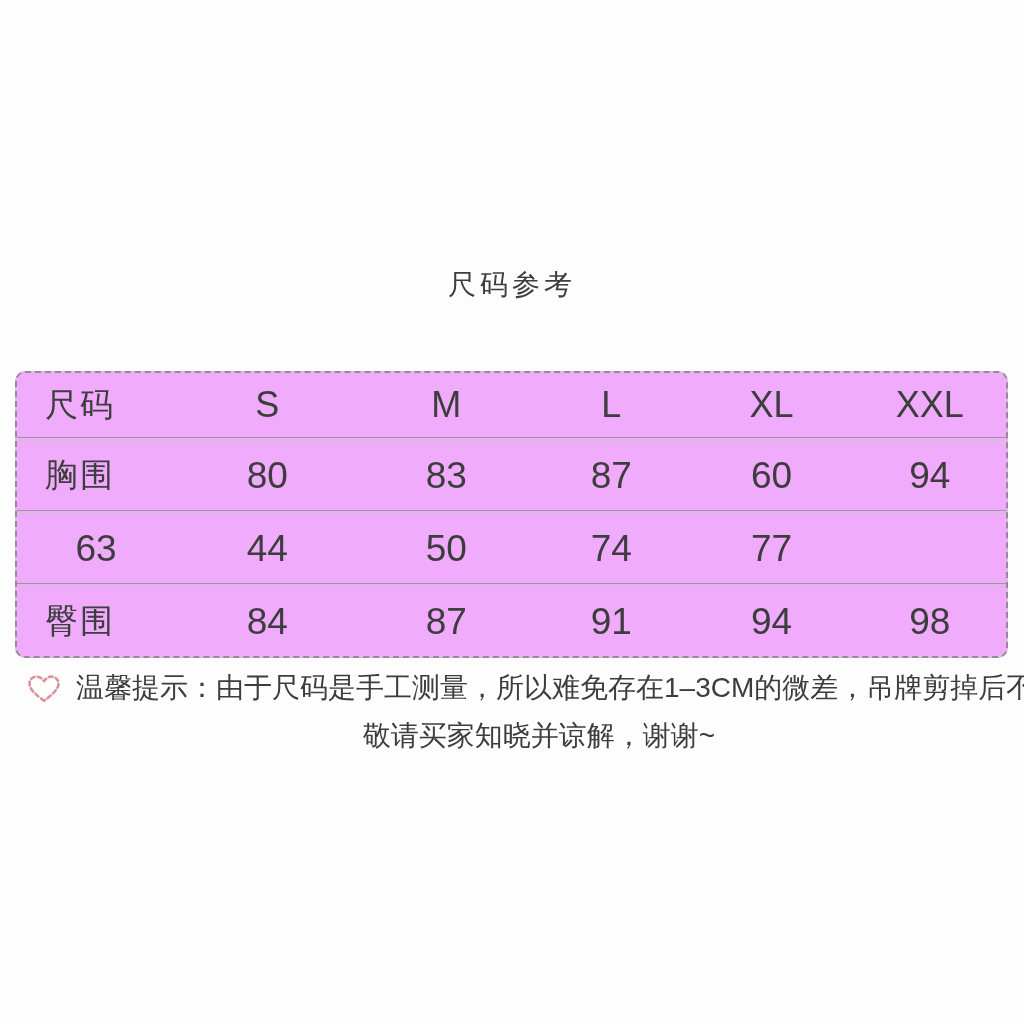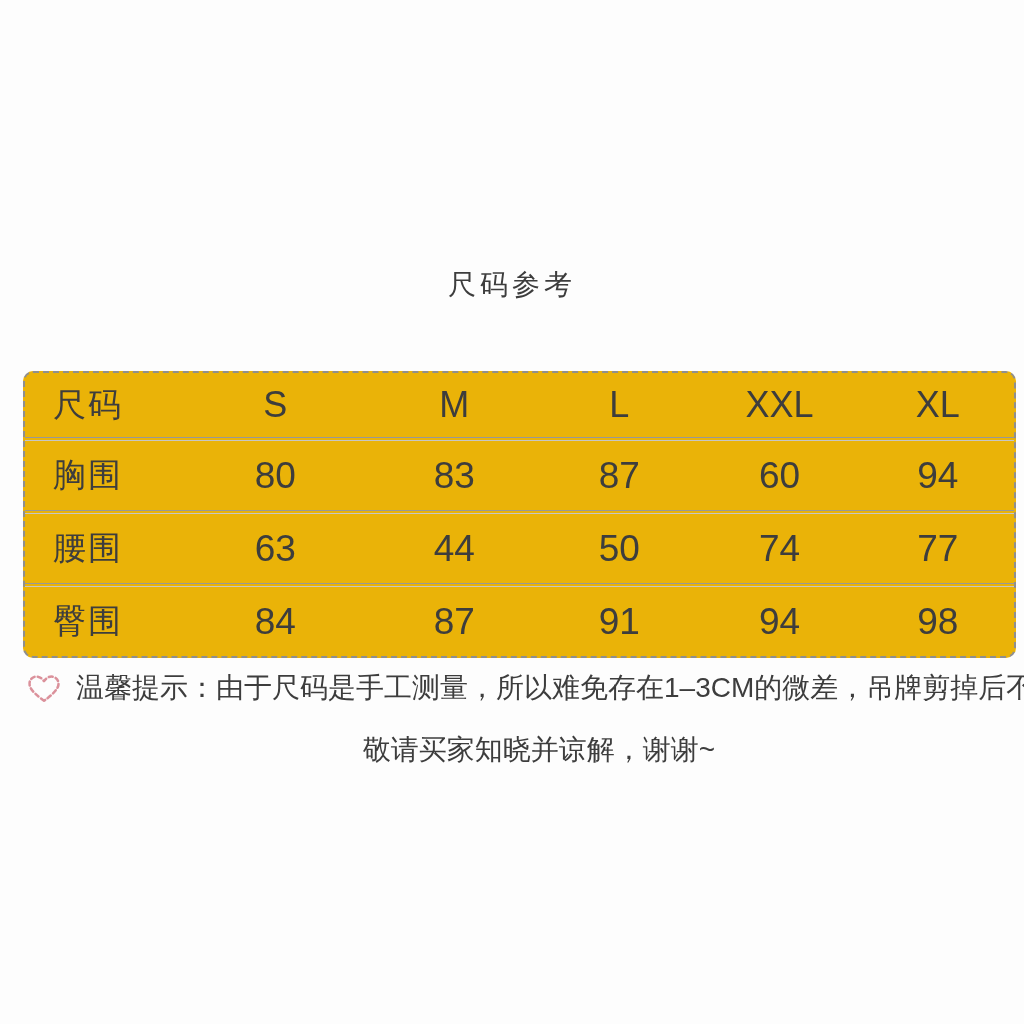--- a/index.html
+++ b/index.html
@@ -23,25 +23,25 @@
     top: 266px; left: 0; width: 100%;
     text-align: center;
     font-size: 28px;
     font-weight: 400;
     letter-spacing: 4px;
     color: var(--text);
   }
 
   .size-table {
     position: absolute;
-    left: 23px; top: 371px;
+    left: 15px; top: 371px;
     width: 993px;
     border: 2px dashed var(--border);
     border-radius: 10px;
-    background: #eab308;
+    background: #f0abfc;
     overflow: hidden;
   }
   .trow {
     display: grid;
     grid-template-columns: 16% 18.6% 17.6% 15.8% 16.6% 15.4%;
     align-items: center;
     height: 69px;
   }
   .trow.header { height: 64px; }
   .cell {
@@ -82,60 +82,59 @@
     flex: 0 0 auto;
     width: 40px; height: 40px;
     color: var(--heart);
     display: inline-flex;
     align-items: center;
     justify-content: center;
   }
   .heart svg { width: 38px; height: 36px; }
   .notice-line2 {
     margin-left: 52px;
-    margin-top: 22px;
+    margin-top: 8px;
     text-align: center;
     font-size: 28px;
     line-height: 40px;
     color: var(--text);
   }
 </style>
 </head>
 <body>
 
 <div class="canvas">
 
   <h1 class="title">尺码参考</h1>
 
   <div class="size-table">
 
     <div class="trow header">
       <div class="cell label">尺码</div>
       <div class="cell">S</div>
       <div class="cell">M</div>
       <div class="cell">L</div>
+      <div class="cell">XL</div>
       <div class="cell">XXL</div>
-      <div class="cell">XL</div>
     </div>
 
     <div class="sep"></div>
 
     <div class="trow">
       <div class="cell label">胸围</div>
       <div class="cell">80</div>
       <div class="cell">83</div>
       <div class="cell">87</div>
       <div class="cell">60</div>
       <div class="cell">94</div>
     </div>
 
     <div class="sep"></div>
 
     <div class="trow">
-      <div class="cell label">腰围</div>
       <div class="cell">63</div>
       <div class="cell">44</div>
       <div class="cell">50</div>
       <div class="cell">74</div>
       <div class="cell">77</div>
     </div>
 
     <div class="sep"></div>
 
     <div class="trow">

